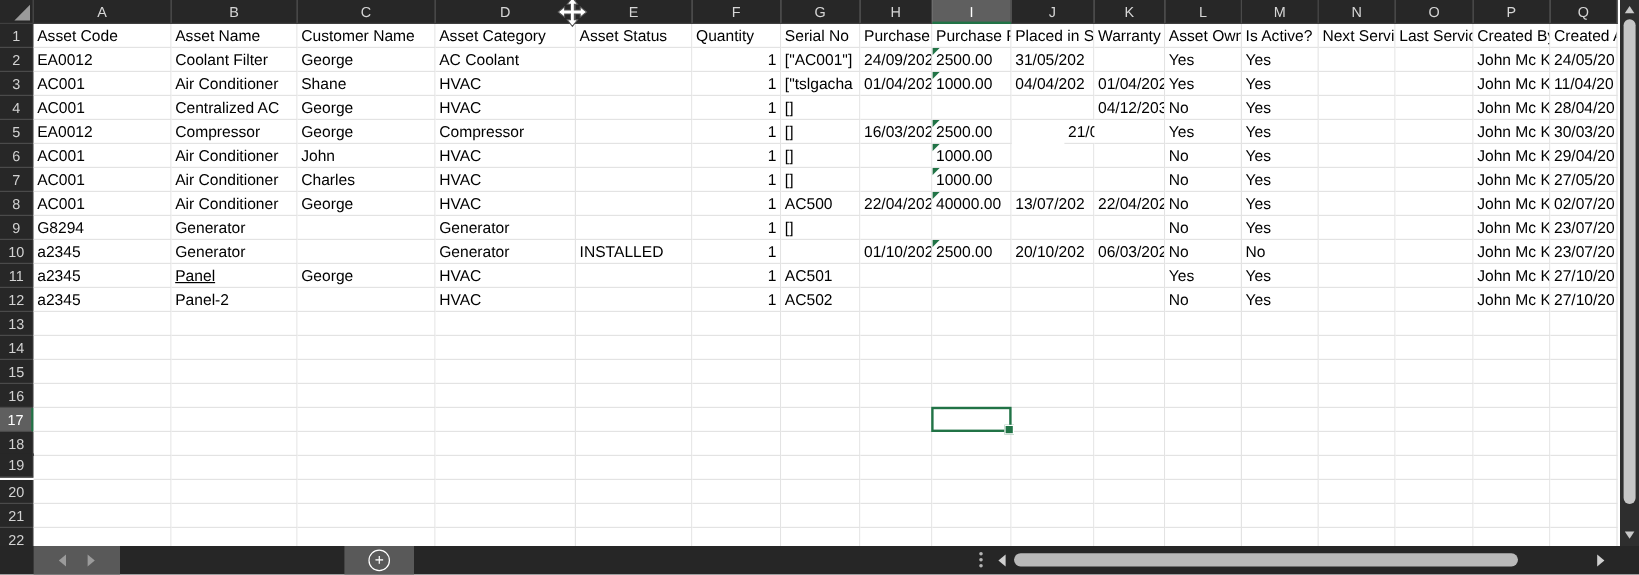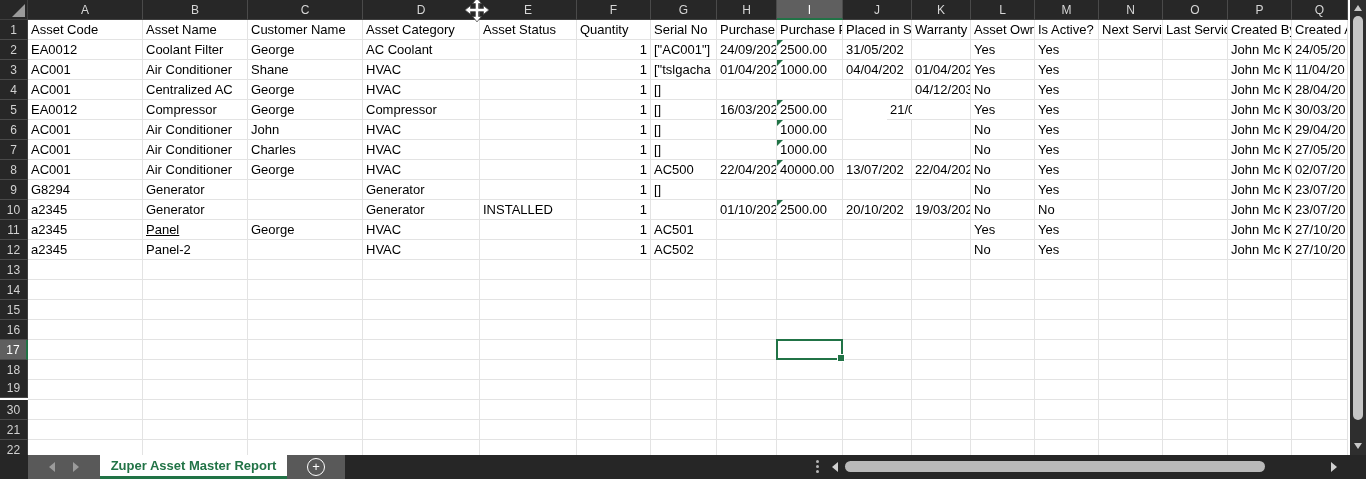--- a/index.html
+++ b/index.html
@@ -250,21 +250,21 @@
       <div class="cell" style="left: 28px; width: 115px; top: 200px;">a2345</div>
       <div class="cell" style="left: 143px; width: 105px; top: 200px;">Generator</div>
       <div class="cell" style="left: 248px; width: 115px; top: 200px;"></div>
       <div class="cell" style="left: 363px; width: 117px; top: 200px;">Generator</div>
       <div class="cell" style="left: 480px; width: 97px; top: 200px;">INSTALLED</div>
       <div class="cell num" style="left: 577px; width: 74px; top: 200px;">1</div>
       <div class="cell" style="left: 651px; width: 66px; top: 200px;"></div>
       <div class="cell" style="left: 717px; width: 60px; top: 200px;">01/10/202</div>
       <div class="cell" style="left: 777px; width: 66px; top: 200px;">2500.00<div class="flag"></div></div>
       <div class="cell" style="left: 843px; width: 69px; top: 200px;">20/10/202</div>
-      <div class="cell" style="left: 912px; width: 59px; top: 200px;">19/03/202</div>
+      <div class="cell" style="left: 912px; width: 59px; top: 200px;">06/03/202</div>
       <div class="cell" style="left: 971px; width: 64px; top: 200px;">No</div>
       <div class="cell" style="left: 1035px; width: 64px; top: 200px;">No</div>
       <div class="cell" style="left: 1099px; width: 64px; top: 200px;"></div>
       <div class="cell" style="left: 1163px; width: 65px; top: 200px;"></div>
       <div class="cell" style="left: 1228px; width: 64px; top: 200px;">John Mc K</div>
       <div class="cell" style="left: 1292px; width: 56px; top: 200px;">23/07/20</div>
       <div class="rowhdr" style="top: 220px;">11</div>
       <div class="cell" style="left: 28px; width: 115px; top: 220px;">a2345</div>
       <div class="cell" style="left: 143px; width: 105px; top: 220px; text-decoration: underline;">Panel</div>
       <div class="cell" style="left: 248px; width: 115px; top: 220px;">George</div>
@@ -419,21 +419,21 @@
       <div class="cell" style="left: 717px; width: 60px; top: 380px;"></div>
       <div class="cell" style="left: 777px; width: 66px; top: 380px;"></div>
       <div class="cell" style="left: 843px; width: 69px; top: 380px;"></div>
       <div class="cell" style="left: 912px; width: 59px; top: 380px;"></div>
       <div class="cell" style="left: 971px; width: 64px; top: 380px;"></div>
       <div class="cell" style="left: 1035px; width: 64px; top: 380px;"></div>
       <div class="cell" style="left: 1099px; width: 64px; top: 380px;"></div>
       <div class="cell" style="left: 1163px; width: 65px; top: 380px;"></div>
       <div class="cell" style="left: 1228px; width: 64px; top: 380px;"></div>
       <div class="cell" style="left: 1292px; width: 56px; top: 380px;"></div>
-      <div class="rowhdr" style="top: 400px;">30</div>
+      <div class="rowhdr" style="top: 400px;">20</div>
       <div class="cell" style="left: 28px; width: 115px; top: 400px;"></div>
       <div class="cell" style="left: 143px; width: 105px; top: 400px;"></div>
       <div class="cell" style="left: 248px; width: 115px; top: 400px;"></div>
       <div class="cell" style="left: 363px; width: 117px; top: 400px;"></div>
       <div class="cell" style="left: 480px; width: 97px; top: 400px;"></div>
       <div class="cell num" style="left: 577px; width: 74px; top: 400px;"></div>
       <div class="cell" style="left: 651px; width: 66px; top: 400px;"></div>
       <div class="cell" style="left: 717px; width: 60px; top: 400px;"></div>
       <div class="cell" style="left: 777px; width: 66px; top: 400px;"></div>
       <div class="cell" style="left: 843px; width: 69px; top: 400px;"></div>
@@ -493,21 +493,20 @@
     <div class="tri-up"></div>
     <div class="vsb-thumb"></div>
     <div class="tri-down"></div>
   </div>
 
   <div class="bbar">
     <div class="navbox">
       <div class="tri-left"></div>
       <div class="tri-right"></div>
     </div>
-    <div class="sheettab">Zuper Asset Master Report</div>
     <div class="plusbox">
       <div class="pluscirc">+</div>
     </div>
     <div class="dots">
       <span></span>
         <span></span>
         <span></span>
     </div>
     <div class="hsb-left"></div>
     <div class="hsb-thumb"></div>

